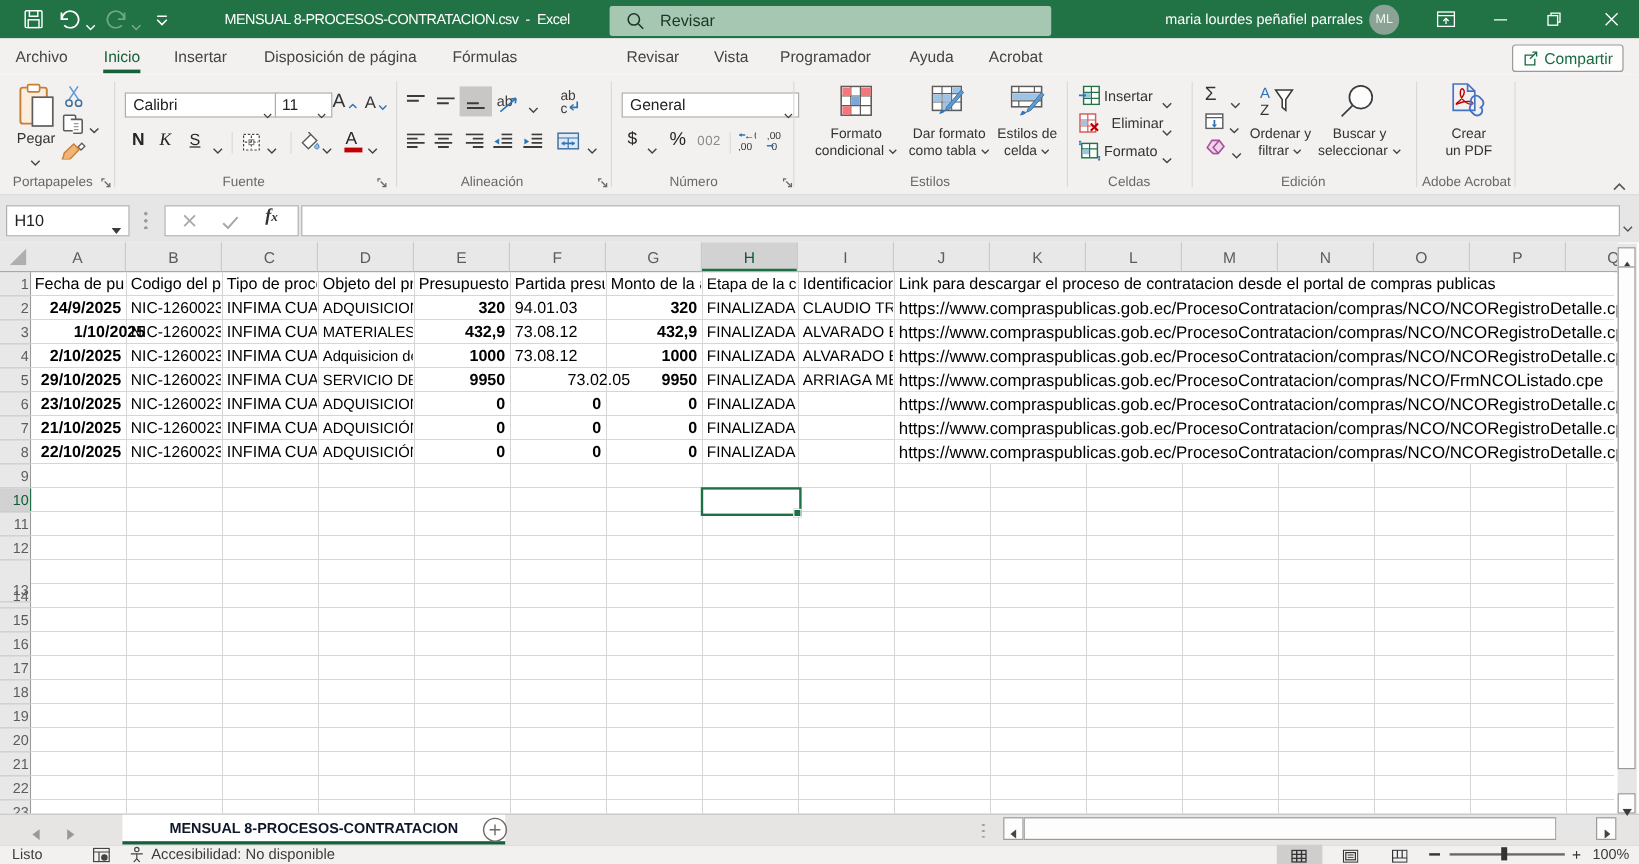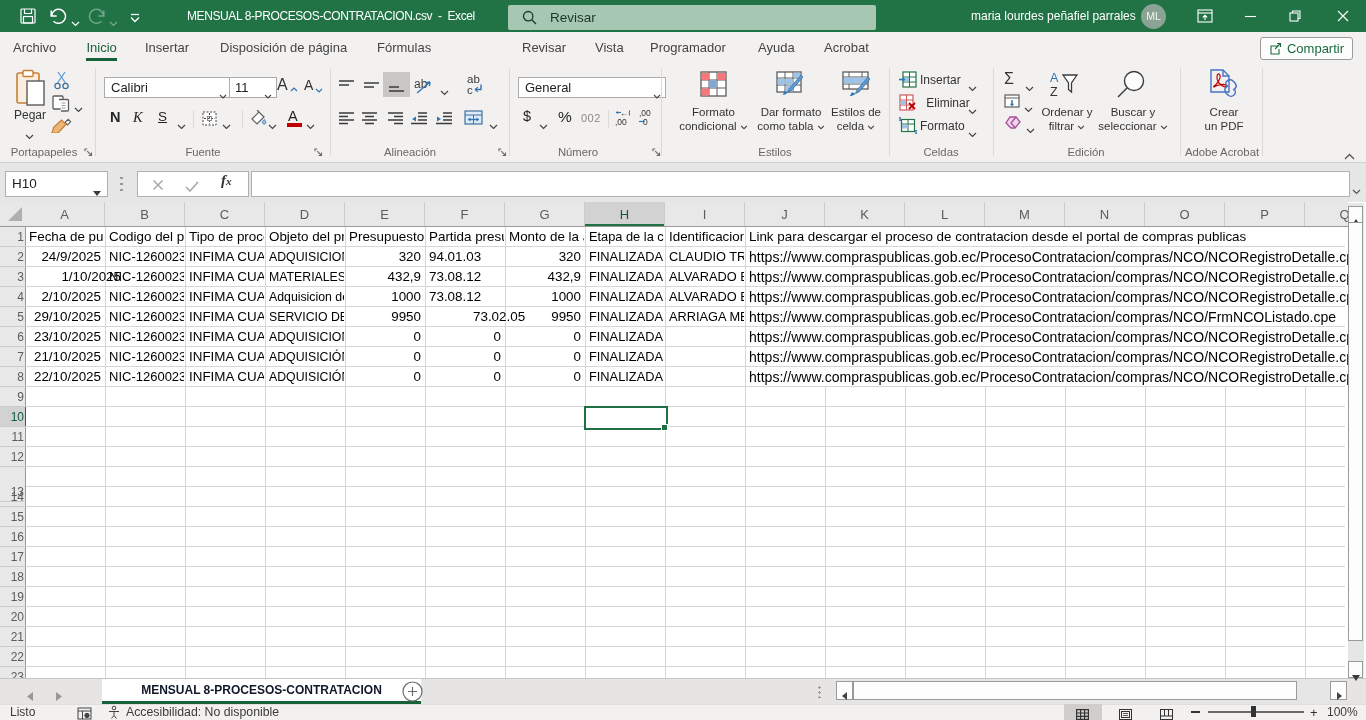--- a/index.html
+++ b/index.html
@@ -30,21 +30,21 @@
 .fwhite{position:absolute;background:#fff;border:1px solid #b0b0b0;}
 
 #colheads{left:0;top:202px;width:1348px;height:24px;background:#e8e8e8;border-bottom:1px solid #9a9a9a;overflow:hidden;}
 .ch{position:absolute;top:0;height:24px;line-height:26px;text-align:center;font-size:13px;color:#5c5c5c;border-right:1px solid #cbcbcb;}
 #rowheads{left:0;top:227px;width:25px;height:451px;background:#e8e8e8;border-right:1px solid #9a9a9a;}
 .rh{position:absolute;left:0;width:24px;height:19px;border-bottom:1px solid #cbcbcb;font-size:12px;color:#5c5c5c;text-align:right;padding-right:3px;line-height:20px;box-sizing:content-box;}
 #grid{left:26px;top:227px;width:1319px;height:451px;background:
  repeating-linear-gradient(to right,transparent 0,transparent 79px,#d6d6d6 79px,#d6d6d6 80px),
  repeating-linear-gradient(to bottom,transparent 0,transparent 19px,#d6d6d6 19px,#d6d6d6 20px),#fff;}
 .cell{position:absolute;height:20px;line-height:20.5px;font-size:13.4px;color:#000;white-space:nowrap;overflow:hidden;}
-.cr{text-align:right;}
+.cr{text-align:right;font-weight:bold;}
 .url{font-size:14.05px;background:#fff;height:19px;width:599px !important;left:746px !important;padding-left:3px !important;}
 .fz{font-size:12.8px;}
 
 #tabbar{left:0;top:678px;width:1366px;height:26px;background:#e7e5e4;border-top:1px solid #c8c6c4;}
 #sheettab{left:102px;width:319px;height:22px;background:#fff;border-bottom:3px solid #16613a;color:#0f172a;font-weight:bold;font-size:12px;text-align:center;line-height:23px;}
 #statusbar{left:0;top:704px;width:1366px;height:16px;background:#f3f1f0;border-top:1px solid #e0dedc;font-size:12px;color:#3b3b3b;}
 #ch-sel{background:#d2d2d2;color:#0e5c38;box-shadow:inset 0 -2px 0 #1e7145;}
 #rh-sel{background:#d2d2d2;color:#0e5c38;box-shadow:inset -2px 0 0 #1e7145;}
 </style></head><body>
 <div id="app">

